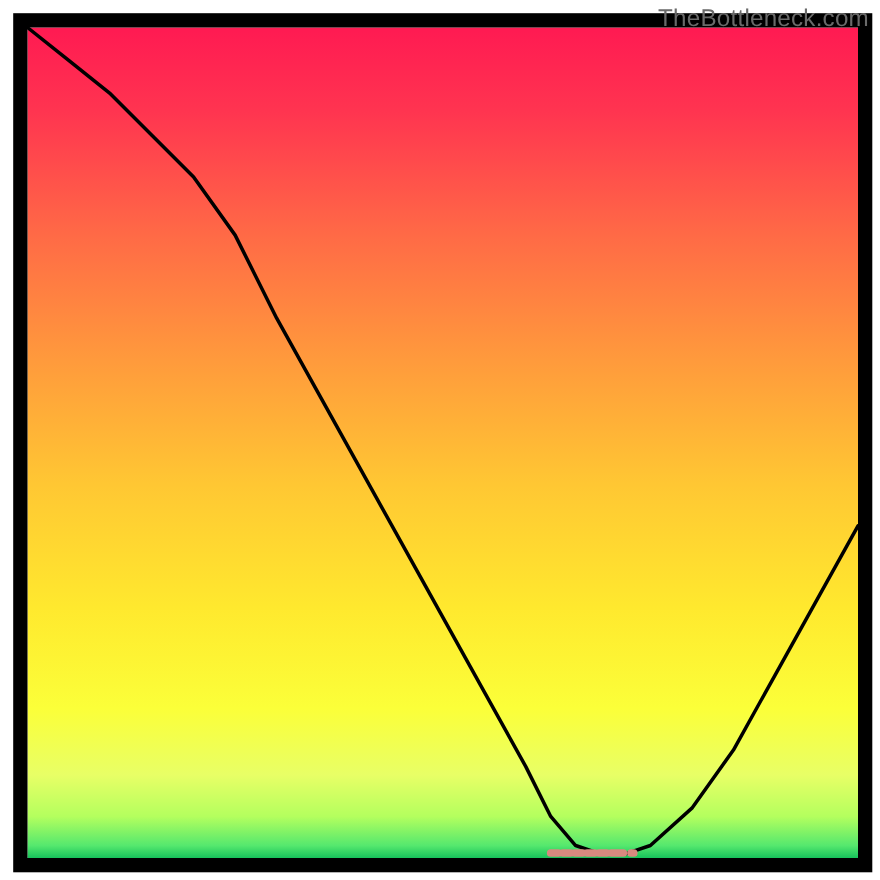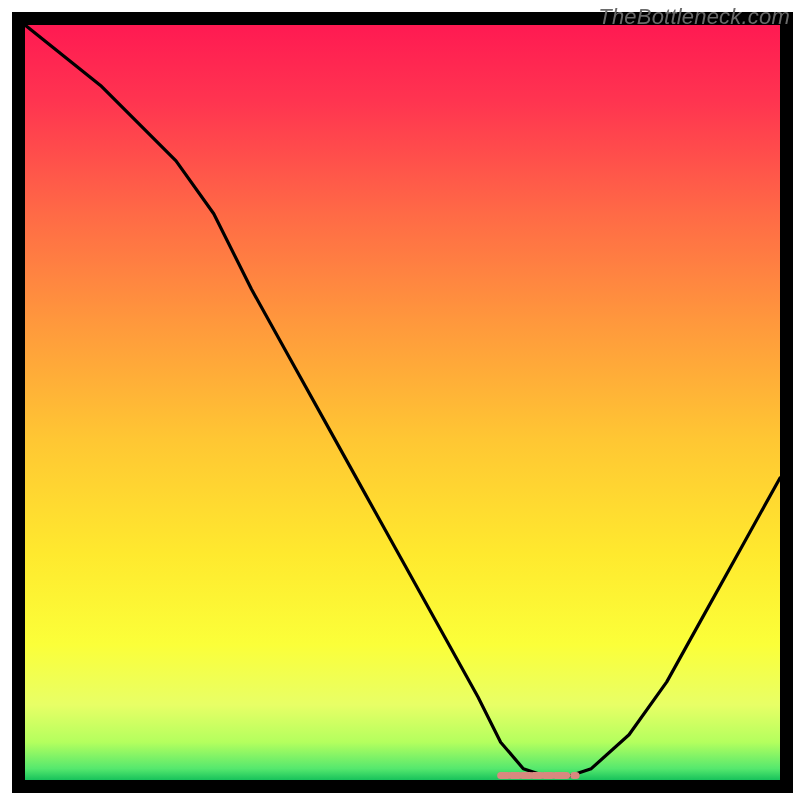--- a/index.html
+++ b/index.html
@@ -7,21 +7,20 @@
     padding: 0;
     width: 800px;
     height: 800px;
     background: #fff;
     font-family: Arial, sans-serif;
   }
   .chart-container {
     position: relative;
     width: 800px;
     height: 800px;
-    font-style: italic;
   }
   .watermark {
     position: absolute;
     top: 4px;
     right: 10px;
     font-size: 22px;
     color: #6a6a6a;
     font-family: Arial, sans-serif;
     letter-spacing: 0.2px;
   }

